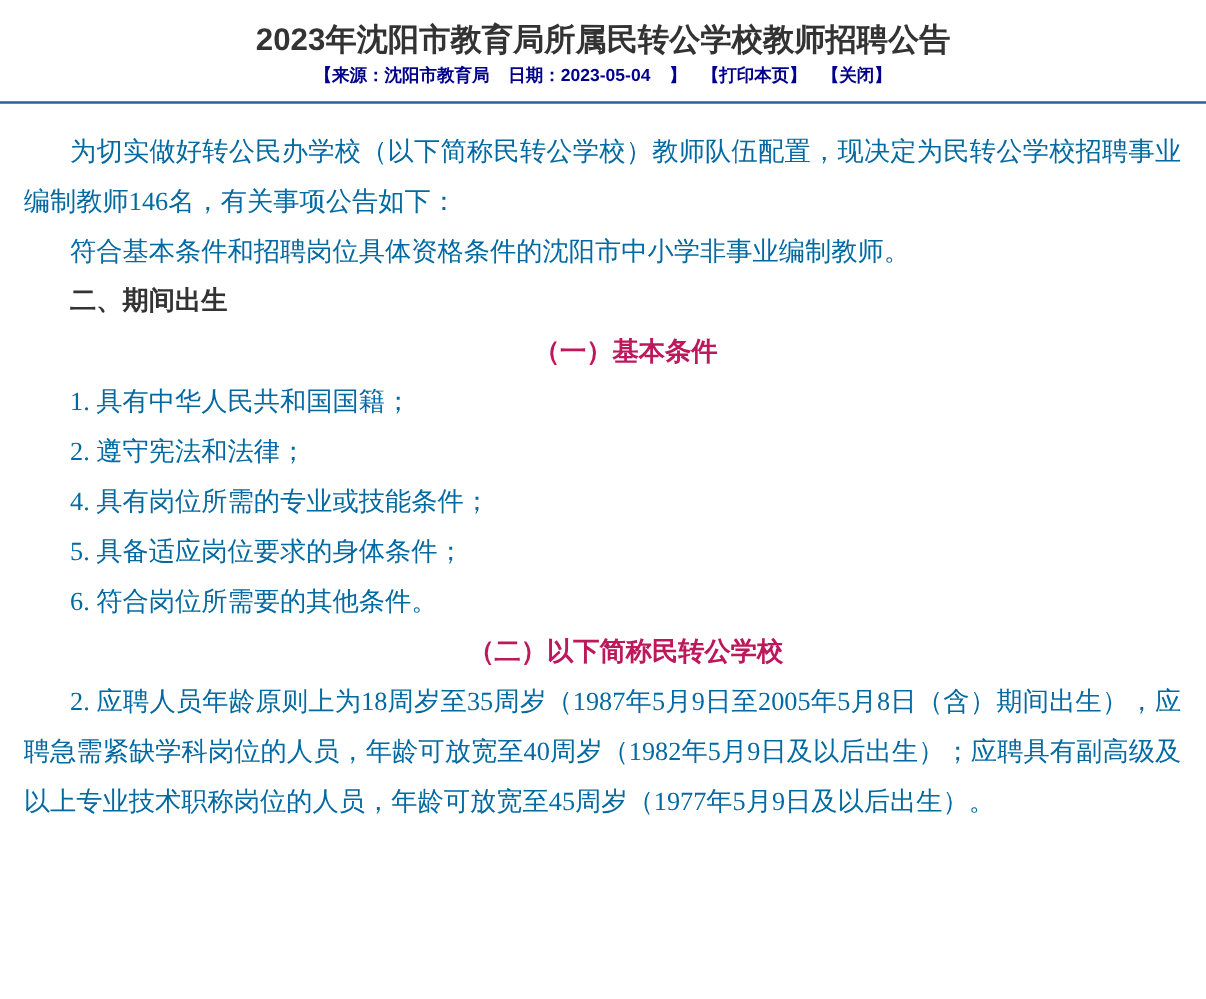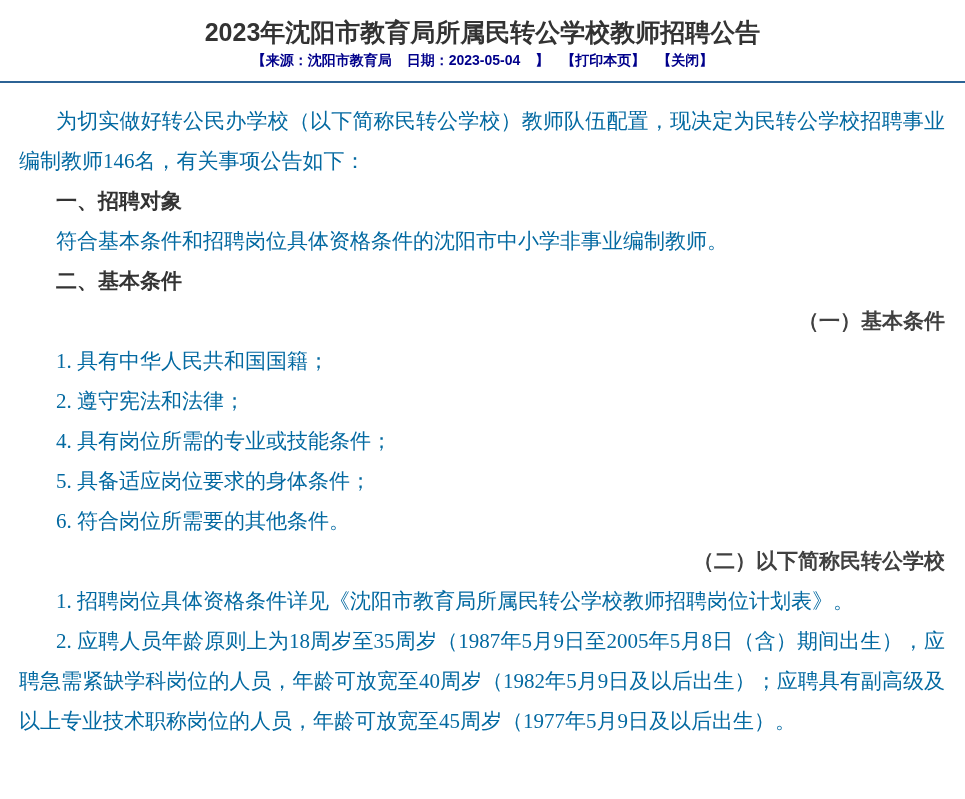--- a/index.html
+++ b/index.html
@@ -57,48 +57,46 @@
     font-family: "Liberation Serif", "DejaVu Serif", serif;
   }
   .content p.h-sans {
     font-family: "Liberation Sans", "DejaVu Sans", sans-serif;
     font-weight: bold;
     color: #333333;
     text-align: left;
   }
   .content p.h-serif {
     font-weight: bold;
-    color: #404040;
-    text-align: right;
+    color: #be185d;
+    text-align: center;
   }
 </style>
 </head>
 <body>
 
 <div class="page">
 
   <div class="header">
     <h1 class="title">2023年沈阳市教育局所属民转公学校教师招聘公告</h1>
 
     <div class="meta">
       <span>【</span><span>来源：</span><span class="sp-wide">沈阳市教育局</span><span>日期：</span><span class="sp-wide">2023-05-04</span><span class="sp-mid">】</span><a class="sp-mid">【打印本页】</a><a>【关闭】</a>
     </div>
 
     <hr class="divider">
   </div>
 
   <div class="content">
     <p>为切实做好转公民办学校（以下简称民转公学校）教师队伍配置，现决定为民转公学校招聘事业编制教师146名，有关事项公告如下：</p>
-    <p class="h-sans">一、招聘对象</p>
     <p>符合基本条件和招聘岗位具体资格条件的沈阳市中小学非事业编制教师。</p>
-    <p class="h-sans">二、基本条件</p>
+    <p class="h-sans">二、期间出生</p>
     <p class="h-serif">（一）基本条件</p>
     <p>1. 具有中华人民共和国国籍；</p>
     <p>2. 遵守宪法和法律；</p>
     <p>4. 具有岗位所需的专业或技能条件；</p>
     <p>5. 具备适应岗位要求的身体条件；</p>
     <p>6. 符合岗位所需要的其他条件。</p>
     <p class="h-serif">（二）以下简称民转公学校</p>
-    <p>1. 招聘岗位具体资格条件详见《沈阳市教育局所属民转公学校教师招聘岗位计划表》。</p>
     <p>2. 应聘人员年龄原则上为18周岁至35周岁（1987年5月9日至2005年5月8日（含）期间出生），应聘急需紧缺学科岗位的人员，年龄可放宽至40周岁（1982年5月9日及以后出生）；应聘具有副高级及以上专业技术职称岗位的人员，年龄可放宽至45周岁（1977年5月9日及以后出生）。</p>
   </div>
 
 </div>
 
 </body></html>

